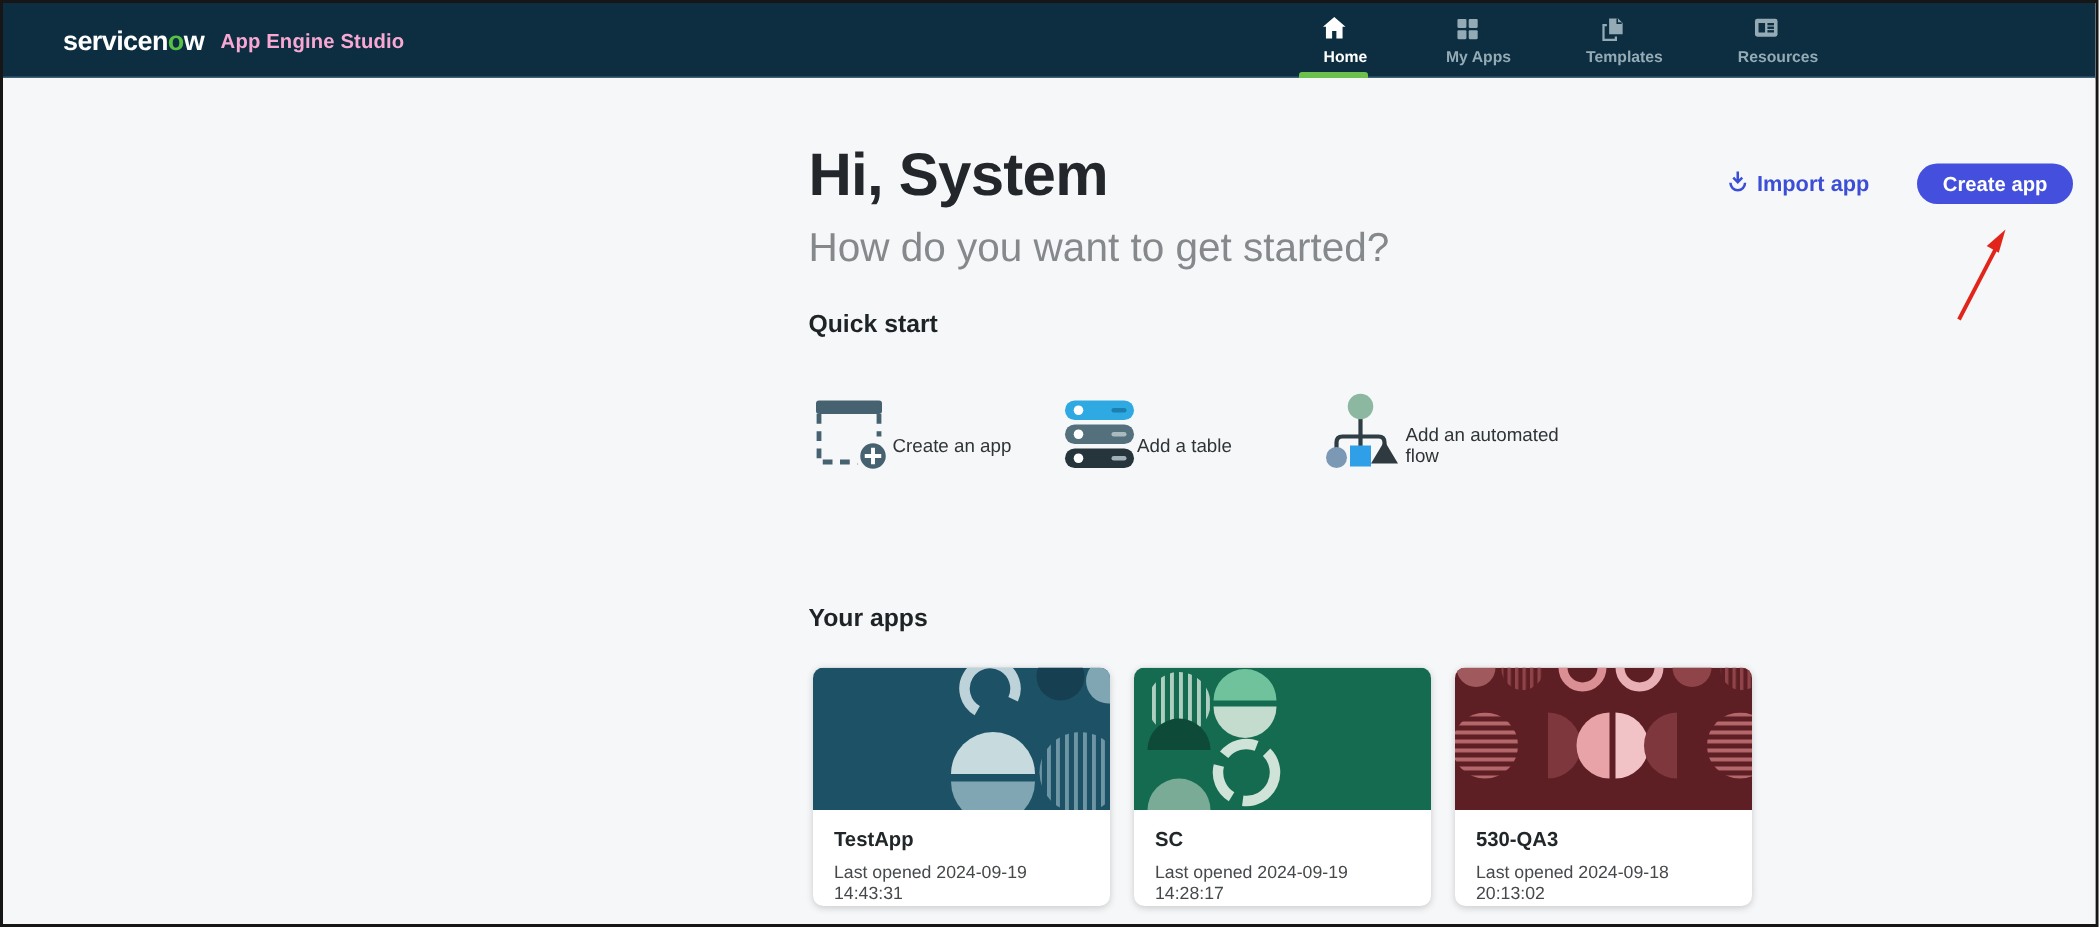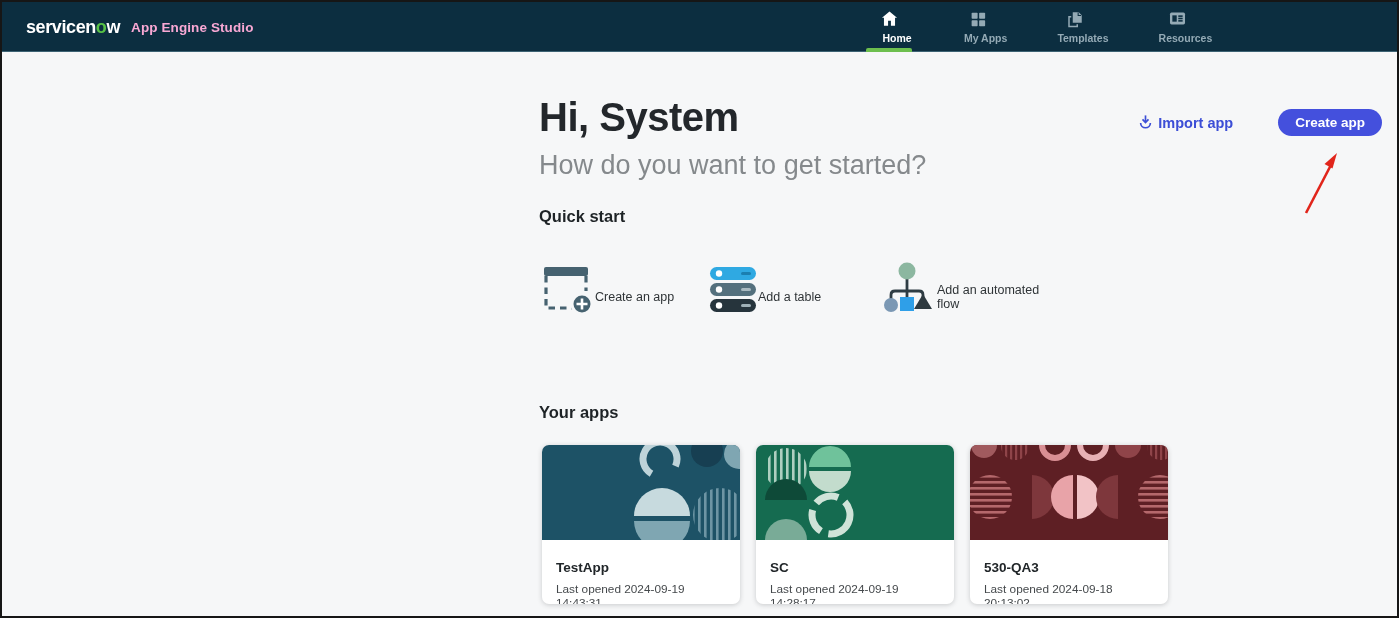--- a/index.html
+++ b/index.html
@@ -11,21 +11,21 @@
     position: relative;
     overflow: hidden;
   }
   
   .header {
     position: absolute; top: 0; left: 0; right: 0; height: 50px;
     background: #0c2e40;
     border-bottom: 1px solid #3d6374;
   }
   .logo-group {
-    position: absolute; left: 24px; top: 0; height: 50px;
+    position: absolute; left: 40px; top: 0; height: 50px;
     display: flex; align-items: center;
   }
   .brand {
     font-size: 18px; font-weight: 700; color: #ffffff; letter-spacing: -0.4px;
   }
   .brand .o-green { color: #57c146; }
   .product-name {
     color: #f9a8d4; font-size: 13.5px; font-weight: 600; margin-left: 11px; letter-spacing: 0.1px;
   }
   .nav-tabs {
@@ -49,21 +49,21 @@
   .greeting {
     position: absolute; left: 537px; top: 42px;
     font-size: 40px; font-weight: 700; color: #23272b; letter-spacing: -0.5px;
   }
   .subtitle {
     position: absolute; left: 537px; top: 97px;
     font-size: 27px; font-weight: 400; color: #85898c;
   }
   .actions {
     position: absolute; top: 56px; right: 15px;
-    display: flex; align-items: center; gap: 45px;
+    display: flex; align-items: center; gap: 32px;
   }
   .import-link {
     display: flex; align-items: center; gap: 5px;
     color: #3c4ed6; font-size: 14.5px; font-weight: 700; cursor: pointer;
   }
   .create-btn {
     background: #4450dd; color: #ffffff; border: none; cursor: pointer;
     font-family: "Liberation Sans", sans-serif;
     font-size: 13.5px; font-weight: 700;
     padding: 6px 17px; border-radius: 999px; height: 27px;
@@ -78,21 +78,21 @@
   }
   .quick-item .qicon { height: 72px; display: flex; align-items: center; justify-content: center; }
   .quick-item .qlabel { margin-top: 15px; font-size: 12.5px; color: #2f3437; }
   .apps-title { top: 350px; }
   .cards-row { position: absolute; left: 540px; top: 392px; display: flex; gap: 16px; }
   .app-card {
     width: 198px; height: 159px; background: #ffffff; border-radius: 7px;
     box-shadow: 0 1px 5px rgba(40,45,50,0.22); overflow: hidden; cursor: pointer;
   }
   .app-card .banner { width: 198px; height: 95px; display: block; }
-  .app-card .card-info { padding: 20px 14px 0 14px; }
+  .app-card .card-info { padding: 12px 14px 0 14px; }
   .app-card .app-name { font-size: 13.5px; font-weight: 700; color: #212629; }
   .app-card .app-meta { margin-top: 7px; font-size: 11.8px; color: #45494c; }
 </style>
 </head>
 <body>
 
 <div class="header">
   <div class="logo-group">
     <span class="brand"><span>servicen</span><span class="o-green">o</span><span>w</span></span>
     <span class="product-name">App Engine Studio</span>

